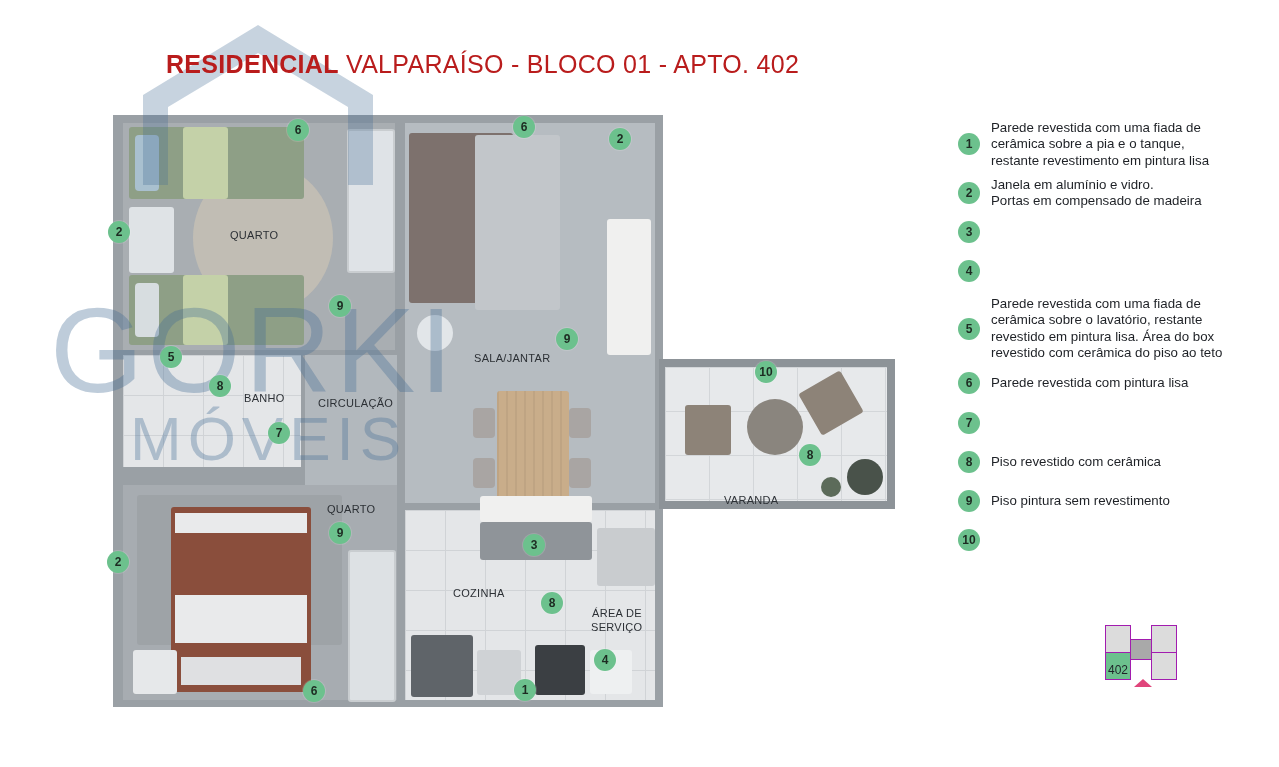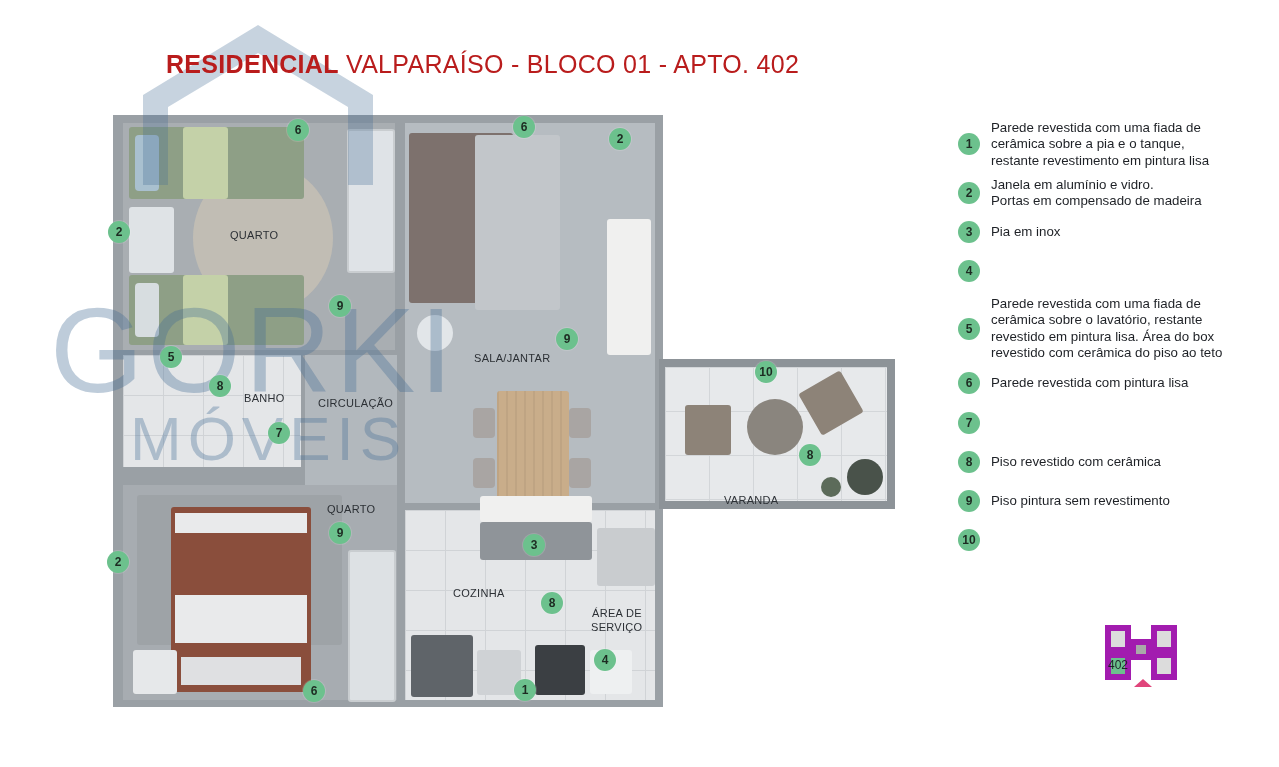--- a/index.html
+++ b/index.html
@@ -42,21 +42,21 @@
   .round{border-radius:50%;}
 
   
   .legend{position:absolute;left:958px;top:118px;width:300px;}
   .li{position:absolute;left:0;display:flex;align-items:center;}
   .li .num{width:22px;height:22px;border-radius:50%;background:#6cc18d;color:#1d2b22;font-weight:700;font-size:12px;display:flex;align-items:center;justify-content:center;flex:none;}
   .li .txt{margin-left:11px;font-size:13.3px;line-height:16.3px;color:#1e2126;white-space:pre-line;width:260px;}
 
   
   .key{position:absolute;left:1105px;top:625px;width:72px;height:60px;}
-  .cell{position:absolute;border:6px solid #a21caf;background:#dcdcdc;box-sizing:border-box;}
+  .cell{position:absolute;border:1px solid #a21caf;background:#dcdcdc;box-sizing:border-box;}
   .tri{position:absolute;left:1134px;top:679px;width:0;height:0;border-left:9px solid transparent;border-right:9px solid transparent;border-bottom:8px solid #e0457b;}
 </style>
 </head>
 <body>
 
 <div class="title">
   <b>RESIDENCIAL</b>
   <span class="rest">VALPARAÍSO - BLOCO 01 - APTO. 402</span>
 </div>
 
@@ -168,21 +168,20 @@
 cerâmica sobre a pia e o tanque,
 restante revestimento em pintura lisa</div>
     </div>
   <div class="li" style="top:59px;">
       <div class="num">2</div>
       <div class="txt">Janela em alumínio e vidro.
 Portas em compensado de madeira</div>
     </div>
   <div class="li" style="top:103px;">
       <div class="num">3</div>
-      <div class="txt">Pia em inox</div>
     </div>
   <div class="li" style="top:142px;">
       <div class="num">4</div>
     </div>
   <div class="li" style="top:178px;">
       <div class="num">5</div>
       <div class="txt">Parede revestida com uma fiada de
 cerâmica sobre o lavatório, restante
 revestido em pintura lisa. Área do box
 revestido com cerâmica do piso ao teto</div>

